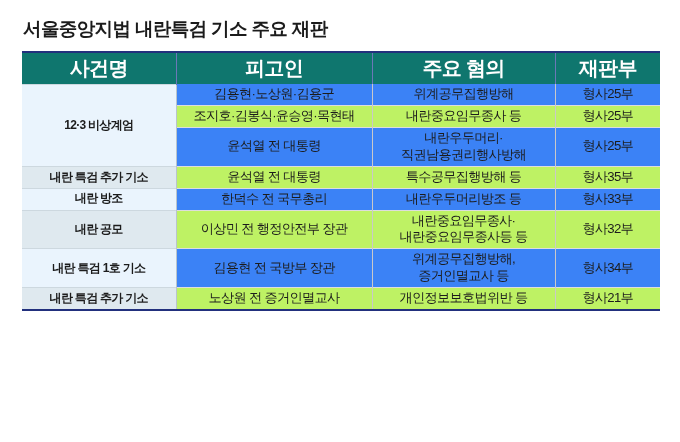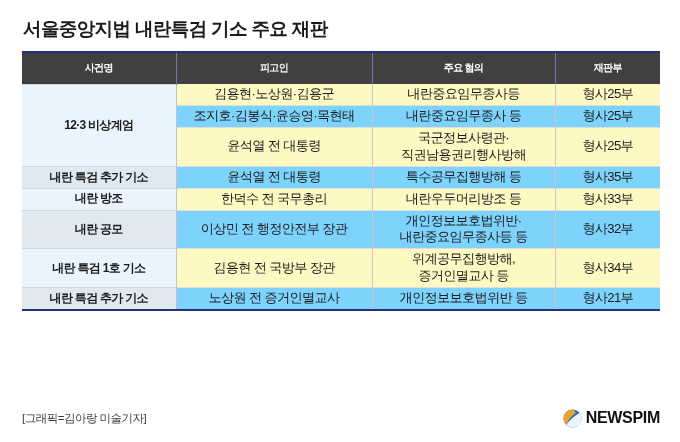--- a/index.html
+++ b/index.html
@@ -55,40 +55,40 @@
   }
 
   
   col.c-case  { width: 154px; }
   col.c-def   { width: 196px; }
   col.c-charge{ width: 183px; }
   col.c-court { width: 105px; }
 
   
   thead th {
-    background: #404040;
+    background: #0f766e;
     color: #ffffff;
-    font-size: 10px;
+    font-size: 20px;
     font-weight: 700;
     height: 31px;
     border-right: 1px solid #6b77b8;
   }
   thead th:last-child { border-right: none; text-align: center; }
 
   
   tbody td {
     font-size: 13.2px;
     font-weight: 400;
     color: #1c1c1c;
     border-right: 1px solid #c9c9c9;
-    background: #fef9c3;
+    background: #3b82f6;
   }
   tbody td:last-child { border-right: none; margin-left: 12px; }
 
-  tbody tr.striped td { background: #7dd3fc; }
+  tbody tr.striped td { background: #bef264; }
 
   
   td.case-cell {
     font-weight: 700;
     font-size: 12px;
     background: #eaf4fd !important;
     border-right: 1px solid #b9c4cc;
   }
   tr.striped td.case-cell { background: #dfe9ef !important; }
 
@@ -151,35 +151,35 @@
           <th>피고인</th>
           <th>주요 혐의</th>
           <th>재판부</th>
         </tr>
       </thead>
       <tbody id="table-body">
           <tr class="newgroup">
             <td class="case-cell" rowspan="3">12·3 비상계엄</td>
             <td>김용현·노상원·김용군</td>
             <td class="charge-cell">
-              <span class="line">내란중요임무종사등</span>
+              <span class="line">위계공무집행방해</span>
             </td>
             <td>형사25부</td>
           </tr>
           <tr class="striped">
             <td>조지호·김봉식·윤승영·목현태</td>
             <td class="charge-cell">
               <span class="line">내란중요임무종사 등</span>
             </td>
             <td>형사25부</td>
           </tr>
           <tr>
             <td>윤석열 전 대통령</td>
             <td class="charge-cell">
-              <span class="line">국군정보사령관·</span>
+              <span class="line">내란우두머리·</span>
               <span class="line">직권남용권리행사방해</span>
             </td>
             <td>형사25부</td>
           </tr>
           <tr class="striped newgroup">
             <td class="case-cell">내란 특검 추가 기소</td>
             <td>윤석열 전 대통령</td>
             <td class="charge-cell">
               <span class="line">특수공무집행방해 등</span>
             </td>
@@ -190,21 +190,21 @@
             <td>한덕수 전 국무총리</td>
             <td class="charge-cell">
               <span class="line">내란우두머리방조 등</span>
             </td>
             <td>형사33부</td>
           </tr>
           <tr class="striped newgroup">
             <td class="case-cell">내란 공모</td>
             <td>이상민 전 행정안전부 장관</td>
             <td class="charge-cell">
-              <span class="line">개인정보보호법위반·</span>
+              <span class="line">내란중요임무종사·</span>
               <span class="line">내란중요임무종사등 등</span>
             </td>
             <td>형사32부</td>
           </tr>
           <tr class="newgroup">
             <td class="case-cell">내란 특검 1호 기소</td>
             <td>김용현 전 국방부 장관</td>
             <td class="charge-cell">
               <span class="line">위계공무집행방해,</span>
               <span class="line">증거인멸교사 등</span>
@@ -216,28 +216,14 @@
             <td>노상원 전 증거인멸교사</td>
             <td class="charge-cell">
               <span class="line">개인정보보호법위반 등</span>
             </td>
             <td>형사21부</td>
           </tr>
         </tbody>
     </table>
   </div>
 
-  <div class="footer">
-    <span class="credit">[그래픽=김아랑 미술기자]</span>
-    <span class="brand">
-      <span>
-        <svg width="19" height="19" viewBox="0 0 40 40" aria-hidden="true">
-          <circle cx="20" cy="20" r="19" fill="#1b6fc4"></circle>
-          <path d="M20 1a19 19 0 0 0-13.4 32.4C10 25 16 16 27 8.5 24.9 3.9 22.6 1 20 1z" fill="#f0a22e"></path>
-          <path d="M6.6 33.4A19 19 0 0 0 39 20c0-4.6-1.6-8.8-4.3-12.1C27 12.8 13.5 22.6 6.6 33.4z" fill="#ffffff" opacity="0.92"></path>
-          <path d="M34.7 7.9C27 12.8 13.5 22.6 6.6 33.4l-.3-.4C13.2 22 26.6 12.4 34.4 7.6z" fill="#1b6fc4" opacity="0.5"></path>
-        </svg>
-      </span>
-      <span class="brand-name">NEWSPIM</span>
-    </span>
-  </div>
 
 </div>
 
 </body></html>

